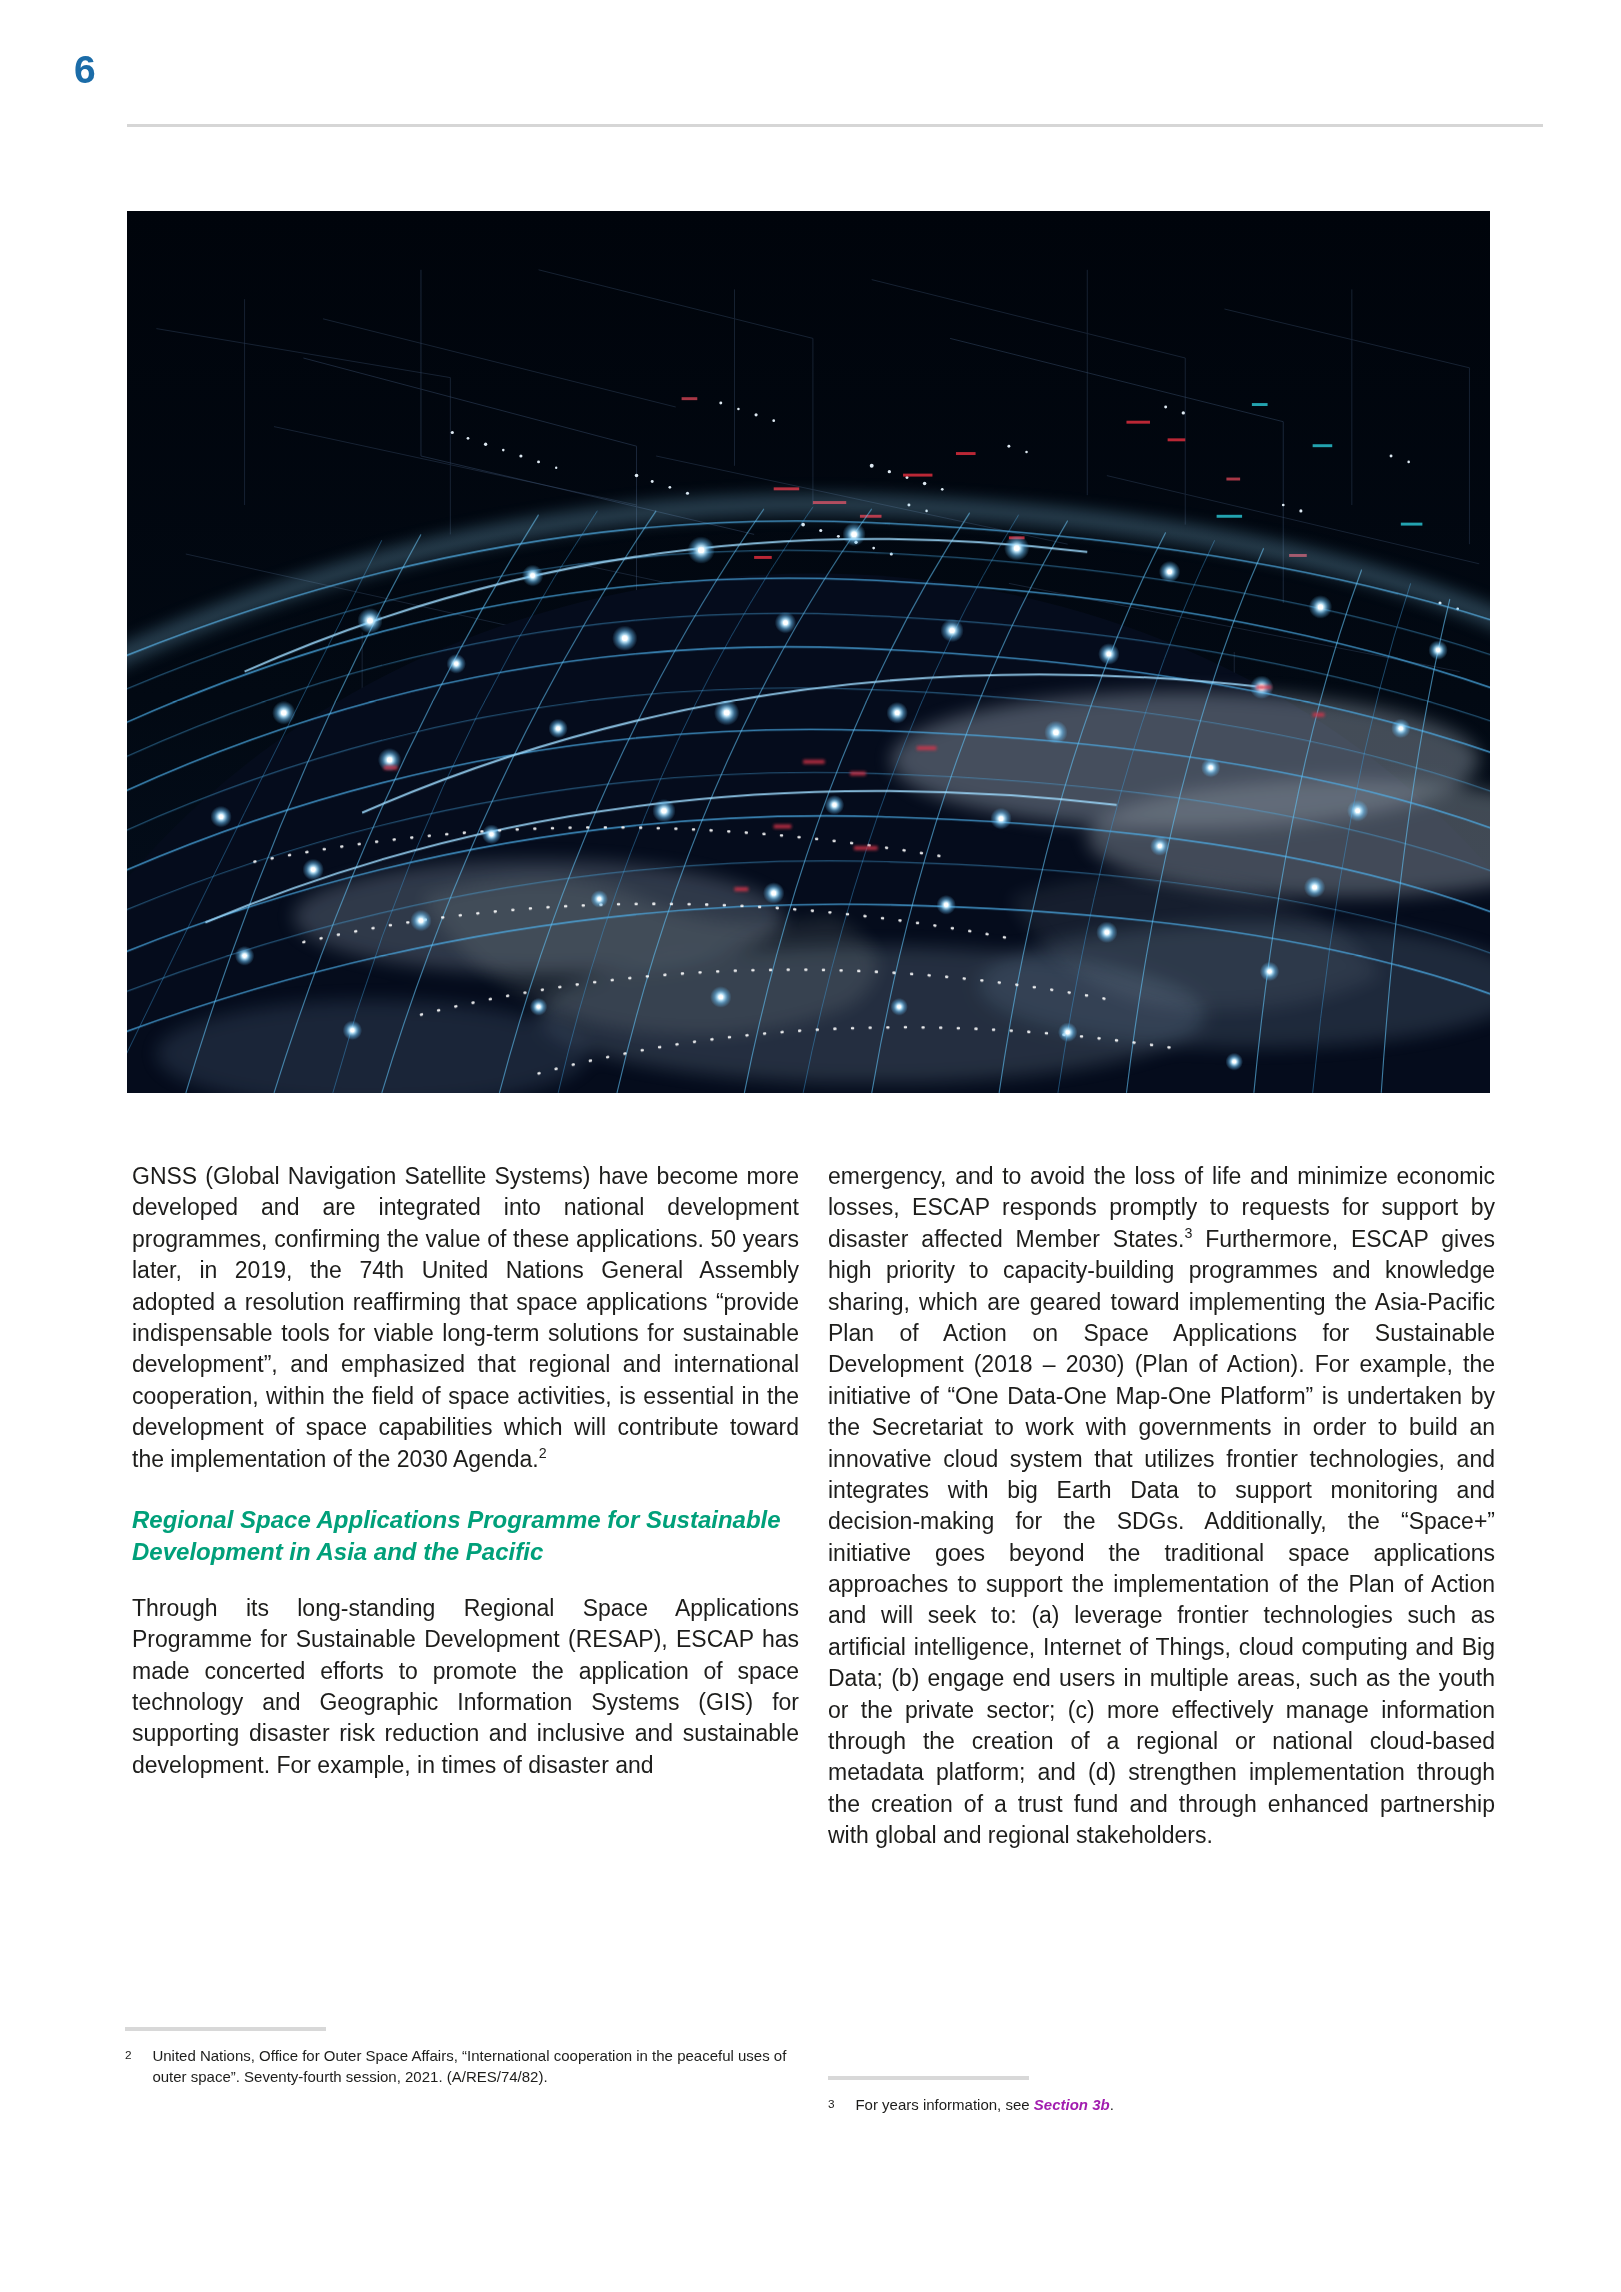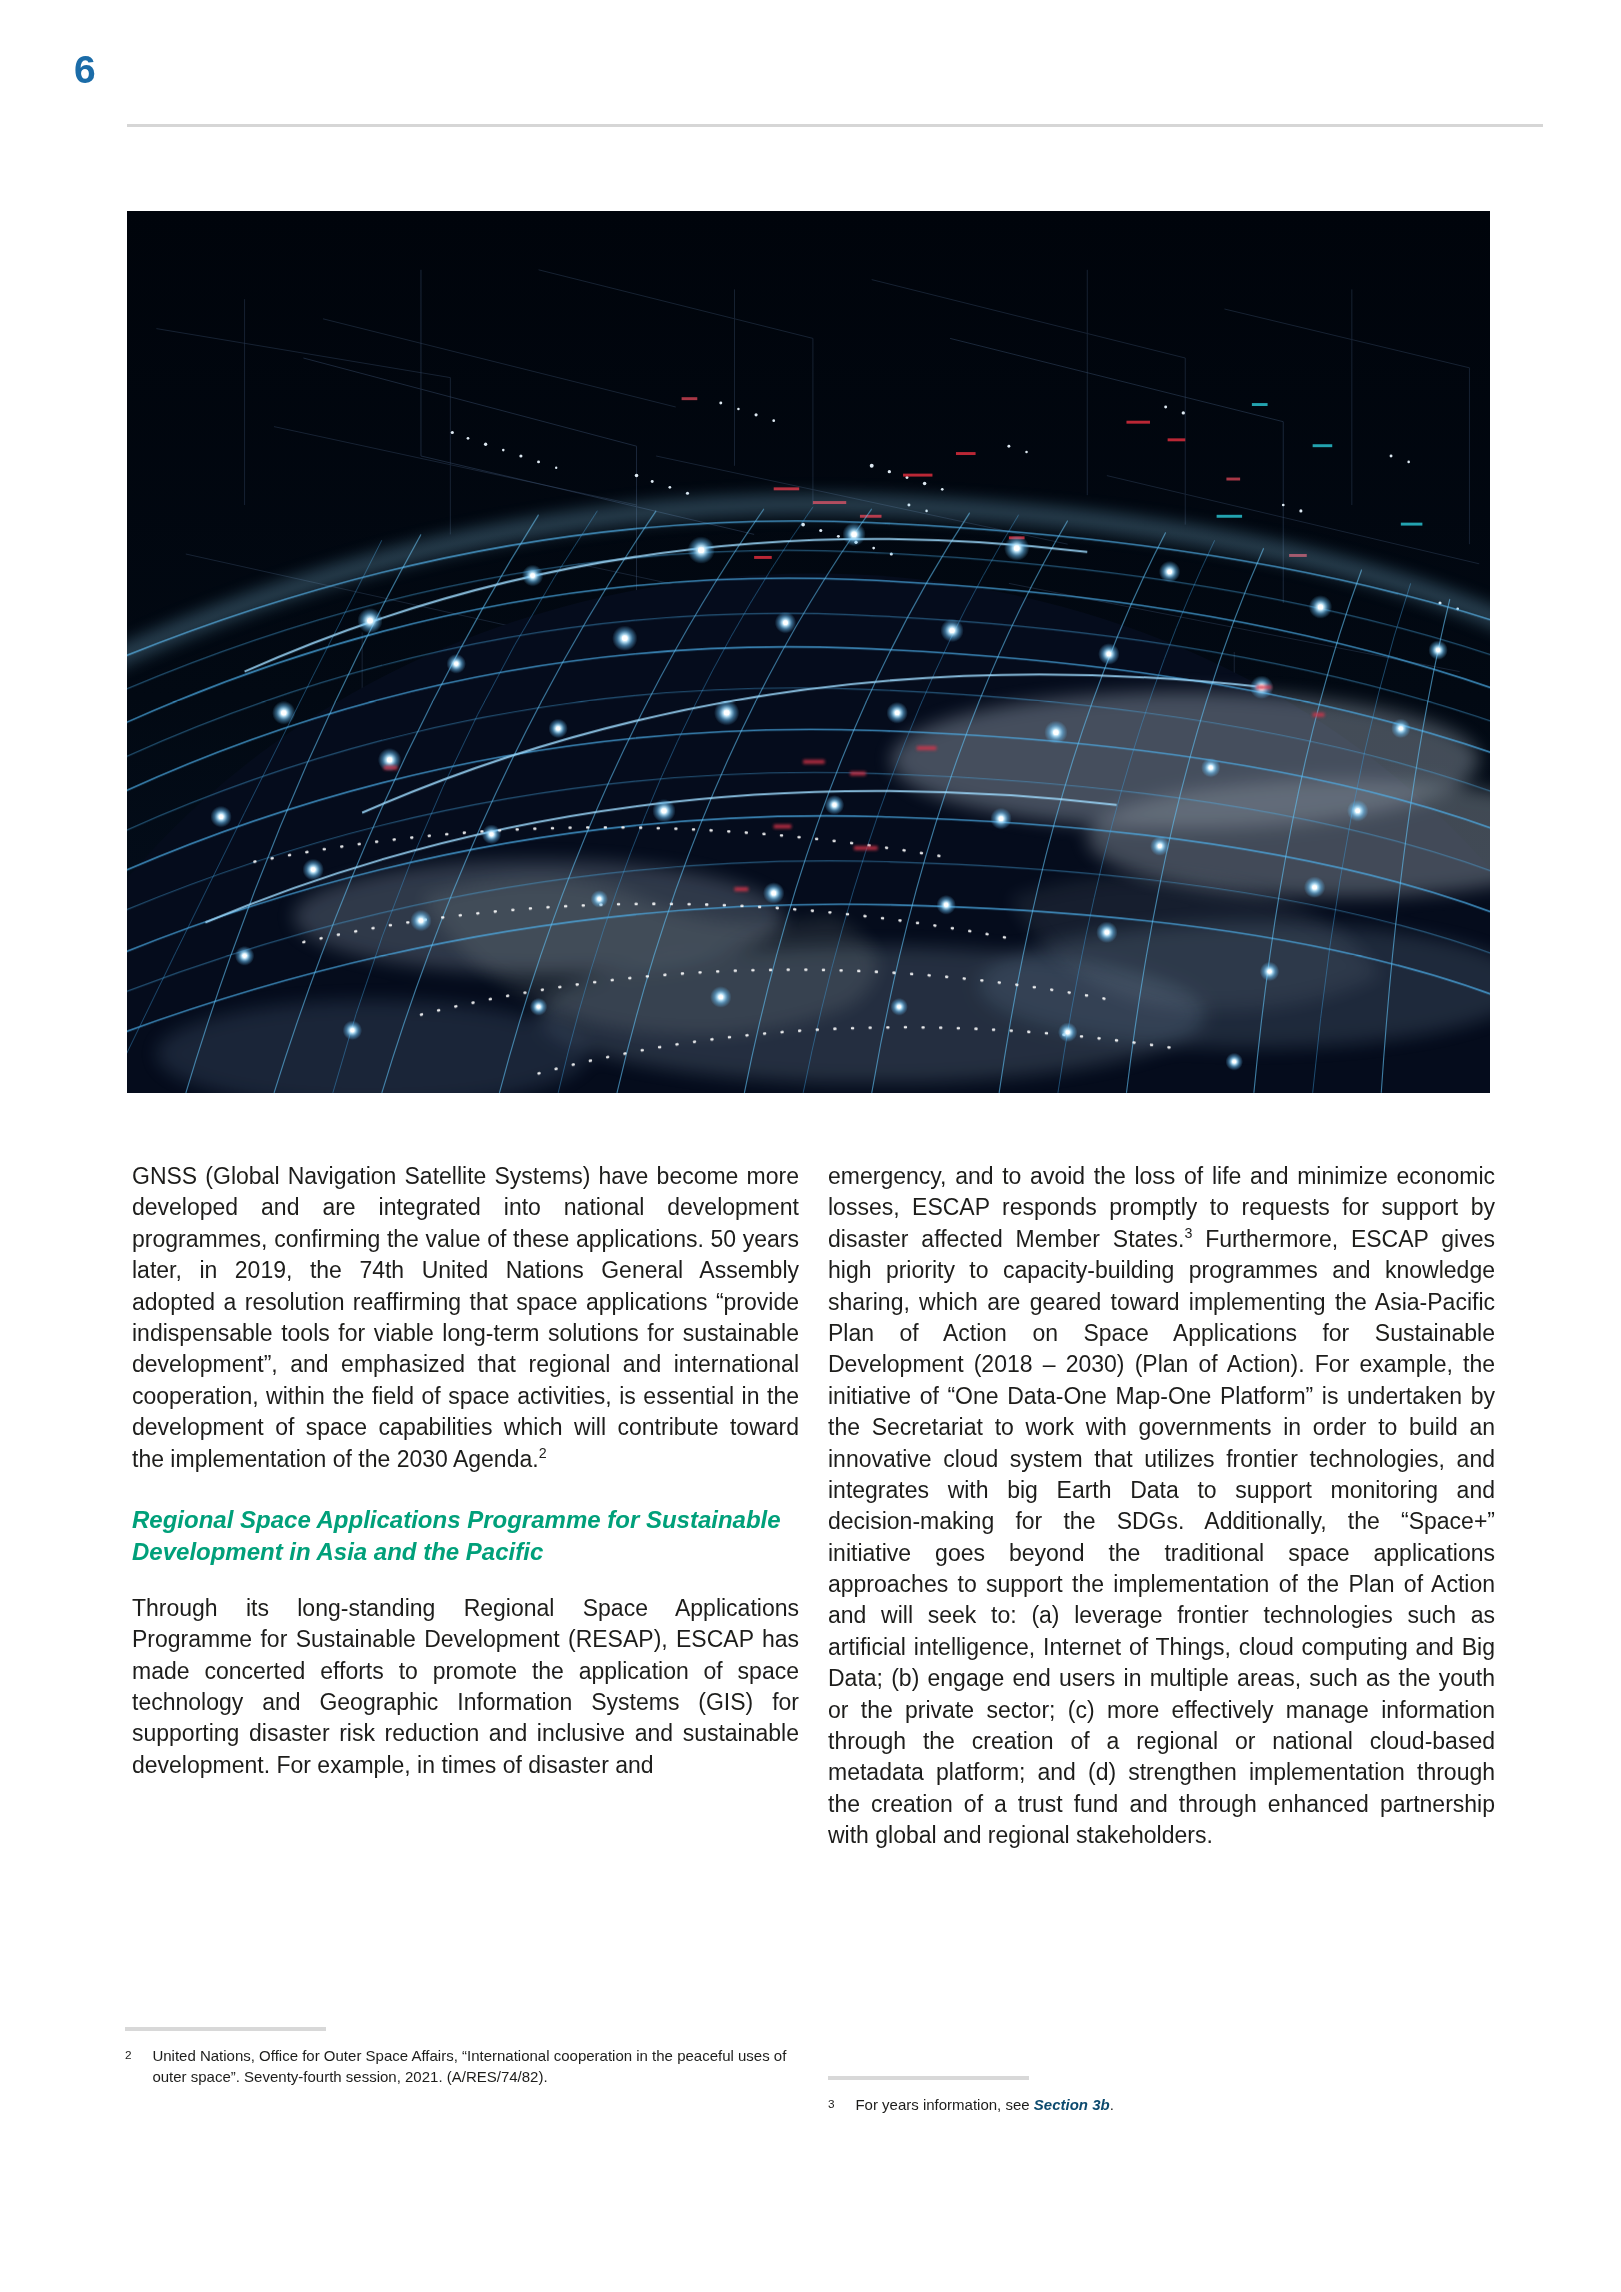--- a/index.html
+++ b/index.html
@@ -134,21 +134,21 @@
   .fn-row { display: flex; align-items: flex-start; }
   .fn-num {
     width: 27.4px;
     flex: 0 0 27.4px;
     font-size: 11.8px;
     padding-top: 2px;
     color: #1d1d1b;
   }
   .fn-text { flex: 1 1 auto; }
   .fn-link {
-    color: #0c4a6e;
+    color: #a21caf;
     font-style: italic;
     font-weight: 700;
   }
 </style>
 </head>
 <body>
 
 <div class="page">
 
   <div class="page-header">

